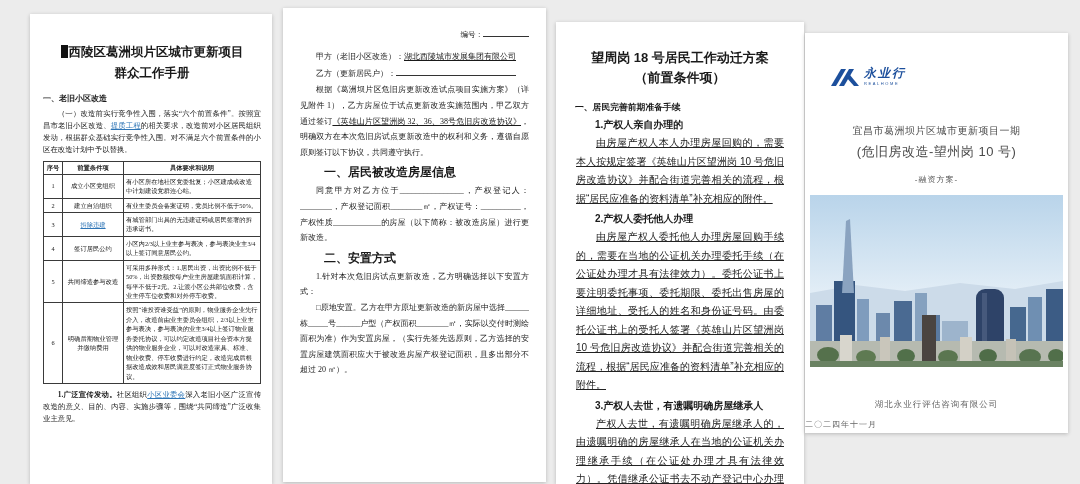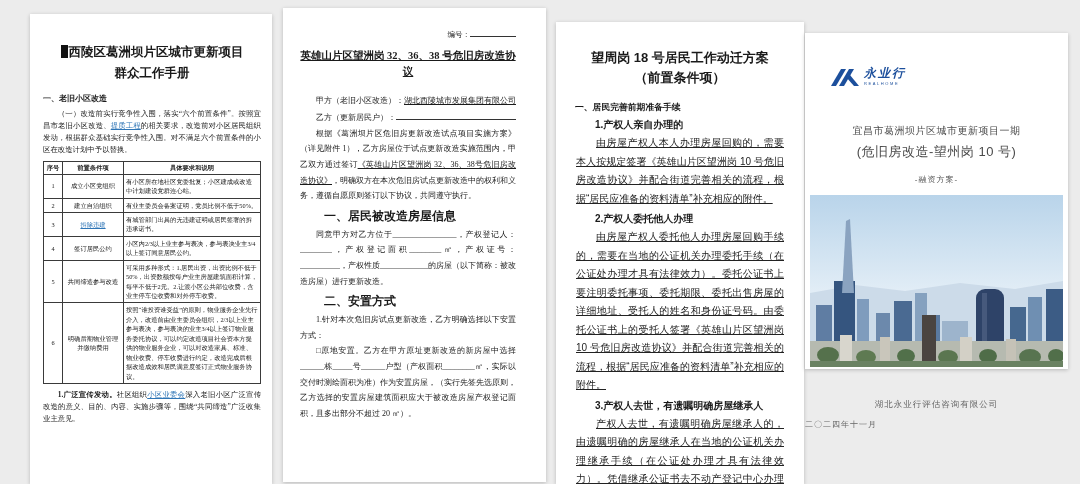--- a/index.html
+++ b/index.html
@@ -16,38 +16,38 @@
            font-family:"Liberation Serif",serif;}
   .link{color:#2e75b6;text-decoration:underline;}
   .p1-table{width:100%;border-collapse:collapse;font-size:6.3px;font-family:"Liberation Serif",serif;margin:2px 0 5px 0;}
   .p1-table th,.p1-table td{border:1px solid #3a3a3a;padding:2px 2px;line-height:1.5;vertical-align:middle;}
   .p1-table th{font-weight:bold;text-align:center;padding:1px 2px;}
   .col-no{width:14px;text-align:center;}
   .col-item{width:56px;text-align:center;}
   .col-desc{text-align:left;}
 
   
-  #p2{left:283px;top:8px;width:263px;height:474px;padding:20px 30px 10px 17px;font-family:"Liberation Serif",serif;}
+  #p2{left:283px;top:8px;width:263px;height:474px;padding:20px 17px 10px 17px;font-family:"Liberation Serif",serif;}
   .p2-number{font-size:7.5px;text-align:right;margin-bottom:8px;}
   .blank{display:inline-block;border-bottom:1px solid #333;height:8px;vertical-align:baseline;}
   .p2-title{font-size:10.5px;font-weight:bold;text-align:center;text-decoration:underline;line-height:1.5;margin:2px 0 12px 0;}
   .p2-party{font-size:8px;line-height:2.15;text-indent:2em;}
   .ulined{text-decoration:underline;}
   .p2-para{font-size:8px;line-height:1.95;text-align:justify;text-indent:2em;margin:0;}
   .p2-sec{font-size:12px;font-weight:bold;text-indent:2em;margin:4px 0 2px 0;}
 
   
   #p3{left:556px;top:22px;width:248px;height:462px;padding:26px 19px 10px 19px;}
   .p3-title{font-size:13px;font-weight:bold;text-align:center;line-height:1.55;margin-bottom:14px;}
   .p3-sec{font-size:8.8px;font-weight:bold;margin:6px 0 4px 0;}
   .p3-sub{font-size:10px;font-weight:bold;text-indent:2em;margin:4px 0 2px 0;}
   .p3-para{font-size:10px;line-height:1.85;text-align:justify;text-indent:2em;margin:1px;color:#222;text-decoration:underline;}
 
   
-  #p4{left:805px;top:33px;width:263px;height:336px;}
+  #p4{left:805px;top:33px;width:263px;height:400px;}
   .p4-logo{position:absolute;left:25px;top:34px;display:flex;align-items:flex-start;}
   .p4-logo-cn{font-size:12px;font-weight:bold;color:#1c4f9c;font-style:italic;letter-spacing:2px;line-height:1;margin-left:4px;}
   .p4-logo-en{font-size:4px;color:#1c4f9c;letter-spacing:1.6px;margin-top:2px;margin-left:4px;}
   .p4-titleblock{position:absolute;left:0;top:88px;width:100%;text-align:center;color:#4a4a4a;}
   .p4-t1{font-size:10px;line-height:1.9;letter-spacing:0.5px;}
   .p4-t2{font-size:13px;line-height:1.9;letter-spacing:0.5px;}
   .p4-sub{position:absolute;left:0;top:141px;width:100%;text-align:center;font-size:8px;color:#555;letter-spacing:1px;}
   .p4-skyline{position:absolute;left:5px;top:162px;width:253px;height:172px;}
   .p4-company{position:absolute;left:0;top:366px;width:100%;text-align:center;font-size:8.5px;color:#666;letter-spacing:1px;}
   .p4-date{position:absolute;left:0;top:386px;width:100%;text-align:left;font-size:8px;color:#666;letter-spacing:1px;}
@@ -105,21 +105,20 @@
     </tbody>
       </table>
 
     <p class="p1-para"><b>1.广泛宣传发动。</b><span>社区组织</span><span class="link">小区业委会</span><span>深入老旧小区广泛宣传改造的意义、目的、内容、实施步骤等，围绕“共同缔造”广泛收集业主意见。</span></p>
   </section>
 
   <section class="page" id="p2">
     <div class="p2-number">
       <span>编号：</span><span class="blank" style="width:46px;"></span>
     </div>
-    <div class="p2-title">英雄山片区望洲岗 32、36、38 号危旧房改造协议</div>
     <div class="p2-party">
       <span>甲方（老旧小区改造）：</span><span class="ulined">湖北西陵城市发展集团有限公司</span>
     </div>
     <div class="p2-party">
       <span>乙方（更新居民户）：</span><span class="blank" style="width:120px;"></span>
     </div>
     <p class="p2-para"><span>根据《葛洲坝片区危旧房更新改造试点项目实施方案》（详见附件 1），乙方房屋位于试点更新改造实施范围内，甲乙双方通过签订</span><span class="ulined">《英雄山片区望洲岗 32、36、38号危旧房改造协议》</span><span>，明确双方在本次危旧房试点更新改造中的权利和义务，遵循自愿原则签订以下协议，共同遵守执行。</span></p>
     <div class="p2-sec">一、居民被改造房屋信息</div>
     <p class="p2-para">同意甲方对乙方位于________________，产权登记人：________，产权登记面积________㎡，产权证号：__________，产权性质____________的房屋（以下简称：被改造房屋）进行更新改造。</p>
     <div class="p2-sec">二、安置方式</div>

